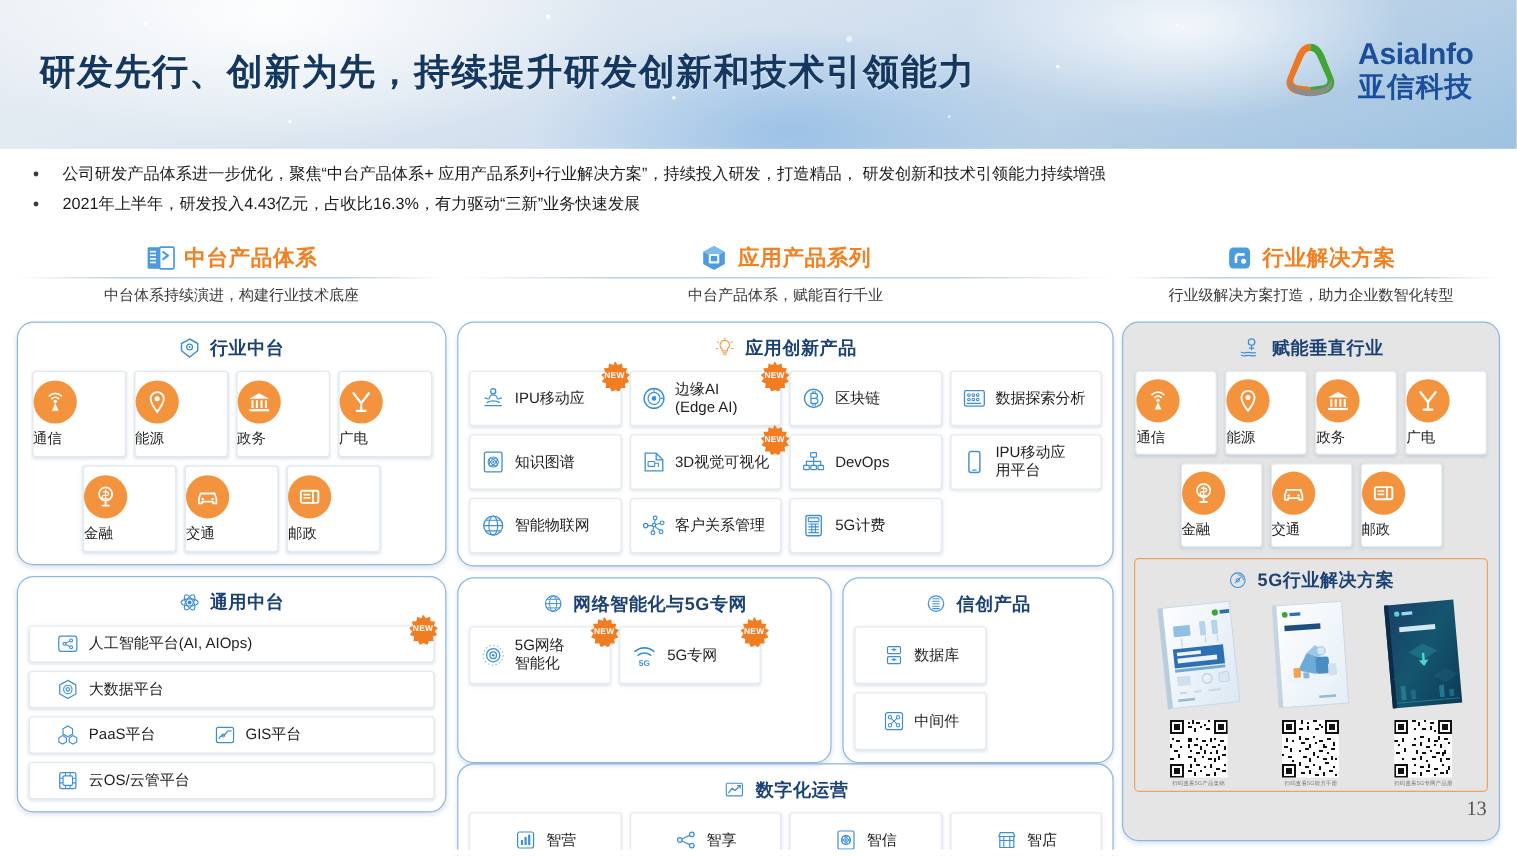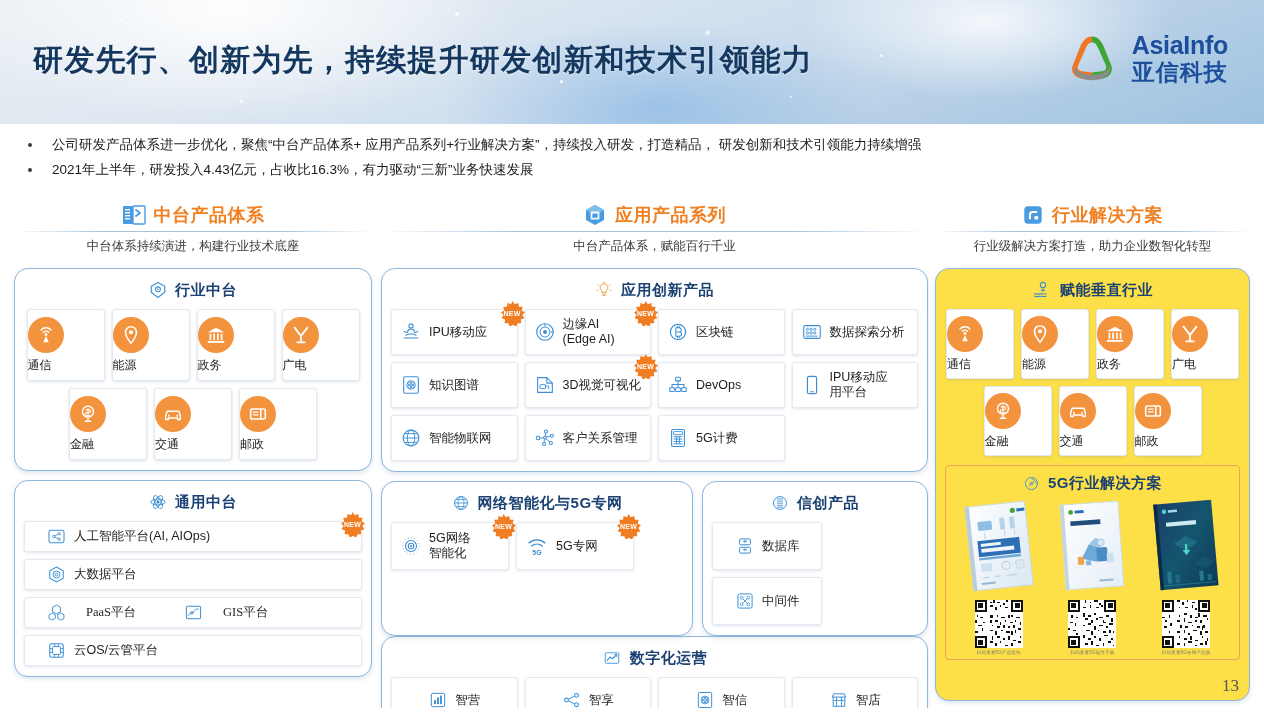--- a/index.html
+++ b/index.html
@@ -112,42 +112,42 @@
 
   
   .row-chip {
     position: relative; width: 100%; height: 31px; background: #fff;
     border: 1px solid #e6eaef; border-radius: 3px;
     box-shadow: 0 1px 3px rgba(120,150,180,0.26);
     display: flex; align-items: center; padding-left: 22px; gap: 8px;
     margin-bottom: 7px;
   }
   .row-chip:last-child { margin-bottom: 0; }
-  .row-chip .sub { display: flex; align-items: center; gap: 20px; font-family: Liberation Serif, serif; }
+  .row-chip .sub { display: flex; align-items: center; gap: 8px; }
   .row-chip .sub + .sub { margin-left: 40px; }
 
   
   .app-grid { display: grid; grid-template-columns: repeat(4,1fr); gap: 7px; }
   .app-grid .chip { height: 46px; }
 
   .two-up { display: flex; gap: 9px; }
   .two-up > .panel { flex: 1; margin-top: 0; }
 
   
-  .col3-panel { border: 1.5px solid #8fb6dc; border-radius: 14px; background: #fde047;
+  .col3-panel { border: 1.5px solid #8fb6dc; border-radius: 14px; background: #e5e5e5;
     box-shadow: 0 2px 4px rgba(140,170,200,0.30); padding: 8px 9px 9px 9px; }
   .solution-box { border: 1px solid #F0A25C; border-radius: 4px; padding: 6px 6px 4px 6px; margin-top: 9px; }
   .brochures { display: flex; justify-content: space-around; align-items: flex-end; margin-top: 4px; }
   .brochure { width: 82px; }
   .bro-img { height: 96px; position: relative; }
   .qr { width: 48px; height: 48px; margin: 6px auto 0 auto; }
   .qr-cap { font-size: 4.5px; color: #777; text-align: center; margin-top: 2px; letter-spacing: 0.2px; }
 
   .page-num {
-    position: absolute; right: 10px; bottom: 4px;
+    position: absolute; right: 10px; bottom: 16px;
     font-family: "Liberation Serif", serif; font-size: 17px; color: #555;
   }
   .footer-rule { position: absolute; left: 0; bottom: 0; width: 1264px; height: 5px; background: #fff; }
 </style>
 </head>
 <body>
 
 <div class="header">
   <div class="speck" style="left:120px;top:18px;width:3px;height:3px;"></div>
   <div class="speck" style="left:310px;top:46px;width:2px;height:2px;"></div>

